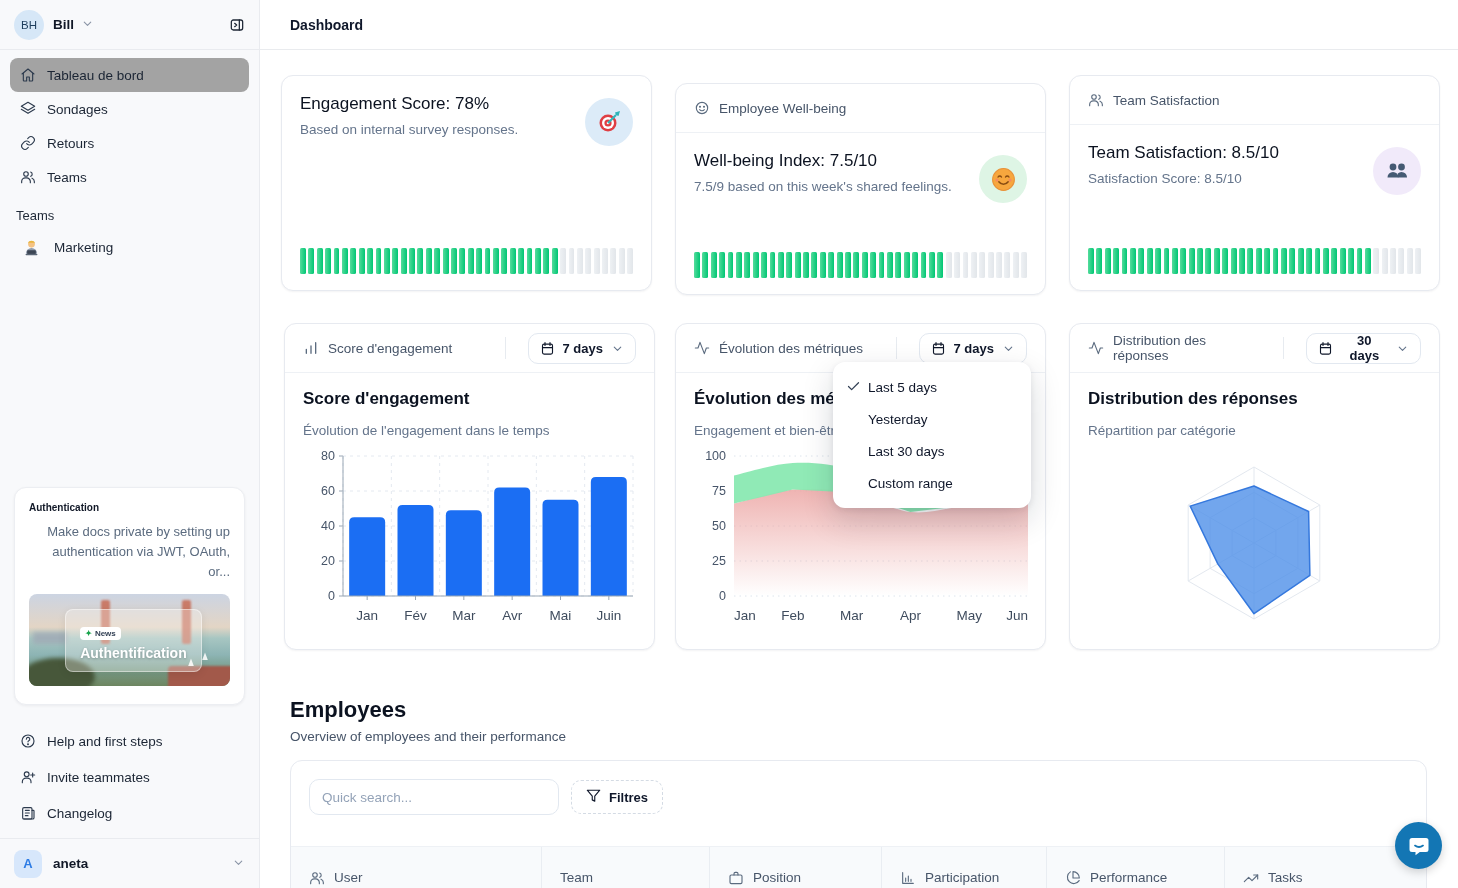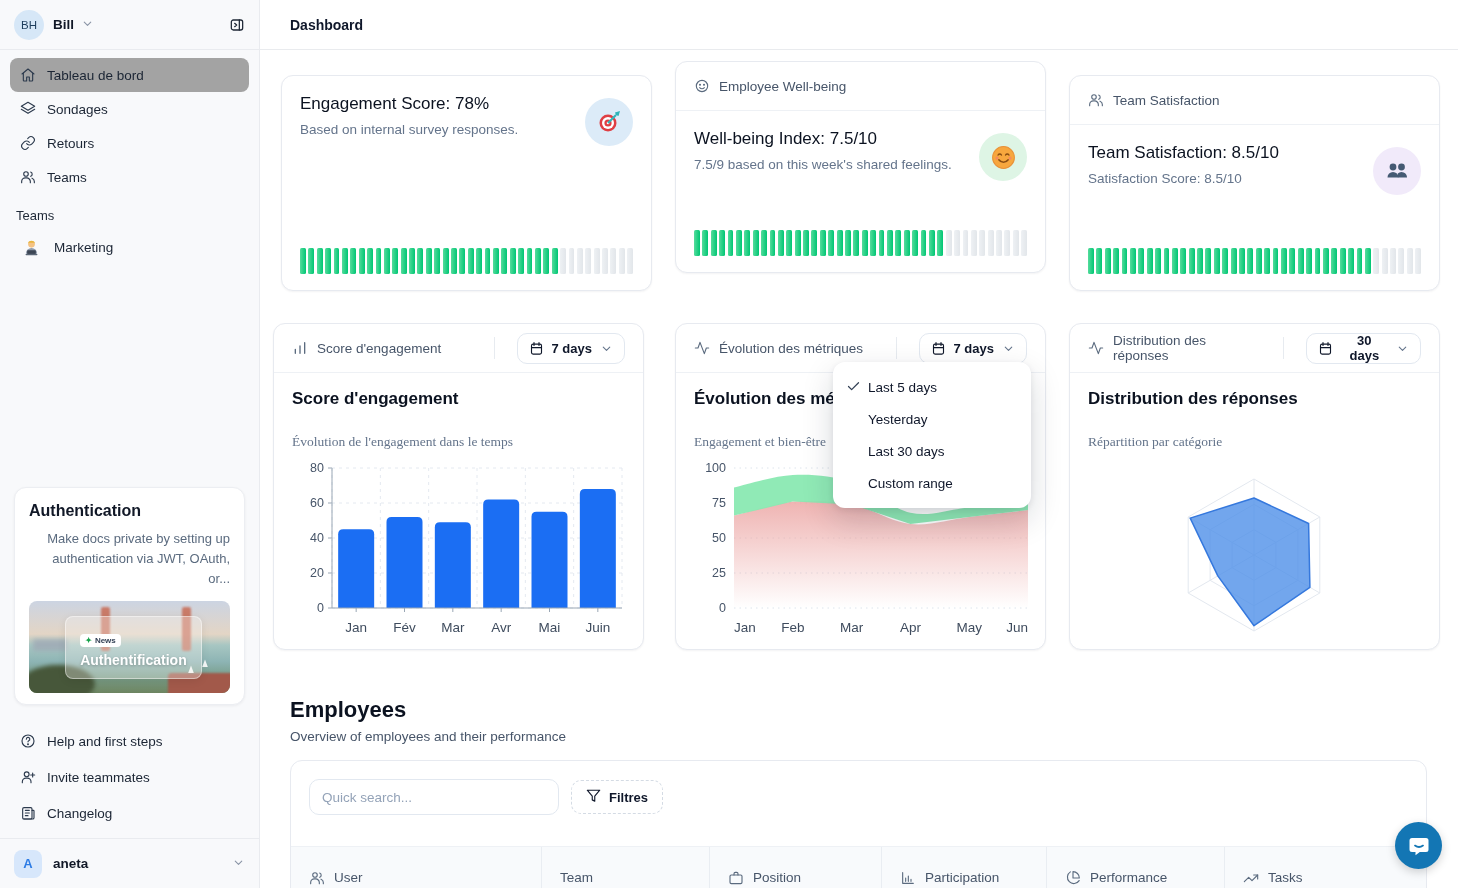--- a/index.html
+++ b/index.html
@@ -13,21 +13,21 @@
   .ws-name { font-size:13.5px; font-weight:bold; color:#111827; }
   .sb-header .chev { color:#8a94a6; margin-left:-2px; }
   .collapse-btn { margin-left:auto; background:none; border:none; cursor:pointer; color:#1f2937; display:flex; }
   .sb-nav { padding:8px 10px 0; }
   .sb-item { height:34px; display:flex; align-items:center; gap:11px; padding:0 10px; border-radius:8px; font-size:13.5px; font-weight:500; color:#1b2534; cursor:pointer; }
   .sb-item.active { background:#a3a3a3; }
   .sb-item .ico { display:flex; color:#2b3okay445; color:#2c3a4d; }
   .sb-section { font-size:13px; color:#1f2937; padding:14px 16px 2px; }
   .team-item { height:40px; display:flex; align-items:center; gap:13px; padding:0 10px 0 12px; margin:2px 10px 0; border-radius:8px; font-size:13.5px; font-weight:500; color:#1b2534; cursor:pointer; }
   .promo-card { position:absolute; left:14px; right:14px; top:487px; height:218px; background:#fff; border:1px solid #eceef2; border-radius:12px; box-shadow:0 1px 3px rgba(16,24,40,.06); padding:14px; }
-  .promo-title { font-size:16px; font-weight:bold; color:#111827; }
+  .promo-title { font-size:10px; font-weight:bold; color:#111827; }
   .promo-body { font-size:13px; line-height:1.55; color:#5b6b7f; margin-top:9px;text-align:right; }
   .promo-img { position:relative; margin-top:12px; height:92px; border-radius:8px; overflow:hidden;
     background:linear-gradient(180deg,#ccd4e2 0%,#e3d5c5 36%,#a7c6c2 48%,#8db4b4 66%,#7ba08f 80%,#6d8560 100%); }
   .pi-tower { position:absolute; width:9px; height:44px; top:6px; background:#c86b55; border-radius:2px; filter:blur(1px); opacity:.85; }
   .pi-city { position:absolute; left:4px; top:38px; width:34px; height:12px; background:#9fa9b5; filter:blur(2px); opacity:.8; }
   .pi-bush { position:absolute; left:-8px; bottom:-10px; width:74px; height:38px; background:#47573a; border-radius:50%; filter:blur(2px); }
   .pi-fort { position:absolute; right:-4px; bottom:-6px; width:66px; height:26px; background:#a2594a; border-radius:4px; filter:blur(1px); }
   .pi-sail { position:absolute; width:6px; height:8px; background:#fff; clip-path:polygon(0 100%,100% 100%,50% 0); opacity:.9; }
   .pi-overlay { position:absolute; left:18%; top:16%; width:68%; height:68%; background:rgba(250,247,244,.32); border:1px solid rgba(255,255,255,.45); border-radius:8px; box-shadow:0 2px 8px rgba(0,0,0,.08); padding:12px 0 0 14px; }
   .pi-badge { display:inline-flex; align-items:center; gap:3px; background:#fff; border-radius:4px; font-size:8px; font-weight:bold; color:#334155; padding:2px 5px; }
@@ -55,21 +55,21 @@
   .stat-body { position:relative; padding:18px 18px 0; }
   .stat-title { font-size:17px; font-weight:normal; color:#0b1220; }
   .stat-sub { font-size:13.5px; color:#64748b; margin-top:8px; }
   .stat-badge { position:absolute; right:18px; top:22px; width:48px; height:48px; border-radius:50%; display:flex; align-items:center; justify-content:center; }
   .progress { position:absolute; left:18px; right:18px; bottom:16px; display:flex; gap:2.5px; height:26px; }
   .seg { flex:1; border-radius:1.5px; background:linear-gradient(90deg,#eef1f4,#e2e6ea); }
   .seg.on { background:linear-gradient(90deg,#55dc9c,#00c674); }
 
   .chart-body { padding:16px 18px 0; }
   .chart-title { font-size:17px; font-weight:bold; color:#0b1220; }
-  .chart-sub { font-size:13.5px; color:#64748b; margin-top:25px;font-family:Liberation Serif, serif; }
+  .chart-sub { font-size:13.5px; color:#64748b; margin-top:14px; }
   .chart-svg { margin-top:8px; display:block; }
 
   
   .menu { position:absolute; left:573px; top:362px; width:198px; background:#fff; border-radius:12px; box-shadow:0 12px 32px rgba(15,23,42,.16), 0 2px 6px rgba(15,23,42,.08); padding:9px 0; z-index:50; }
   .menu-item { position:relative; height:32px; display:flex; align-items:center; padding-left:35px; font-size:13.5px; color:#0f172a; cursor:pointer; }
   .menu-item .check { position:absolute; left:13px; top:8px; color:#334155; display:flex; }
 
   
   .emp-title { position:absolute; left:30px; top:697px; font-size:22px; font-weight:bold; color:#0b1220; }
   .emp-sub { position:absolute; left:30px; top:729px; font-size:13.5px; color:#475569; }
@@ -279,21 +279,21 @@
           <span class="seg"></span>
           <span class="seg"></span>
           <span class="seg"></span>
           <span class="seg"></span>
           <span class="seg"></span>
           <span class="seg"></span>
           <span class="seg"></span>
           <span class="seg"></span>
         </div>
      </div>
-      <div class="card" style="left:415px;top:61px;width:371px;height:212px">
+      <div class="card" style="left:415px;top:83px;width:371px;height:212px">
        <div class="card-header">
          <span class="ico" style="display:flex;color:#5b6b7f">
             <svg width="16" height="16" viewBox="0 0 24 24" fill="none" stroke="currentColor" stroke-width="1.7" stroke-linecap="round" stroke-linejoin="round">
               <circle cx="12" cy="12" r="8.5"></circle>
               <circle cx="9" cy="10" r="0.7" fill="currentColor"></circle>
               <circle cx="15" cy="10" r="0.7" fill="currentColor"></circle>
               <path d="M8.5 14.5a4.6 4.6 0 0 0 7 0"></path>
             </svg>
           </span>
          <span>Employee Well-being</span>
@@ -418,21 +418,21 @@
           <span class="seg"></span>
           <span class="seg"></span>
           <span class="seg"></span>
           <span class="seg"></span>
           <span class="seg"></span>
           <span class="seg"></span>
         </div>
      </div>
     </div>
   <div id="chartRow">
-      <div class="card" style="left:13px;top:323px;width:371px;height:327px">
+      <div class="card" style="left:24px;top:323px;width:371px;height:327px">
        <div class="card-header">
          <span class="ico" style="display:flex;color:#5b6b7f">
             <svg width="16" height="16" viewBox="0 0 24 24" fill="none" stroke="currentColor" stroke-width="2" stroke-linecap="round" stroke-linejoin="round">
               <path d="M5 20v-6M12 20V9M19 20V4"></path>
             </svg>
           </span>
          <span>Score d'engagement</span>
          <span class="hdr-spacer"></span>
          <span class="hdr-divider"></span>
          <button class="range-btn">

